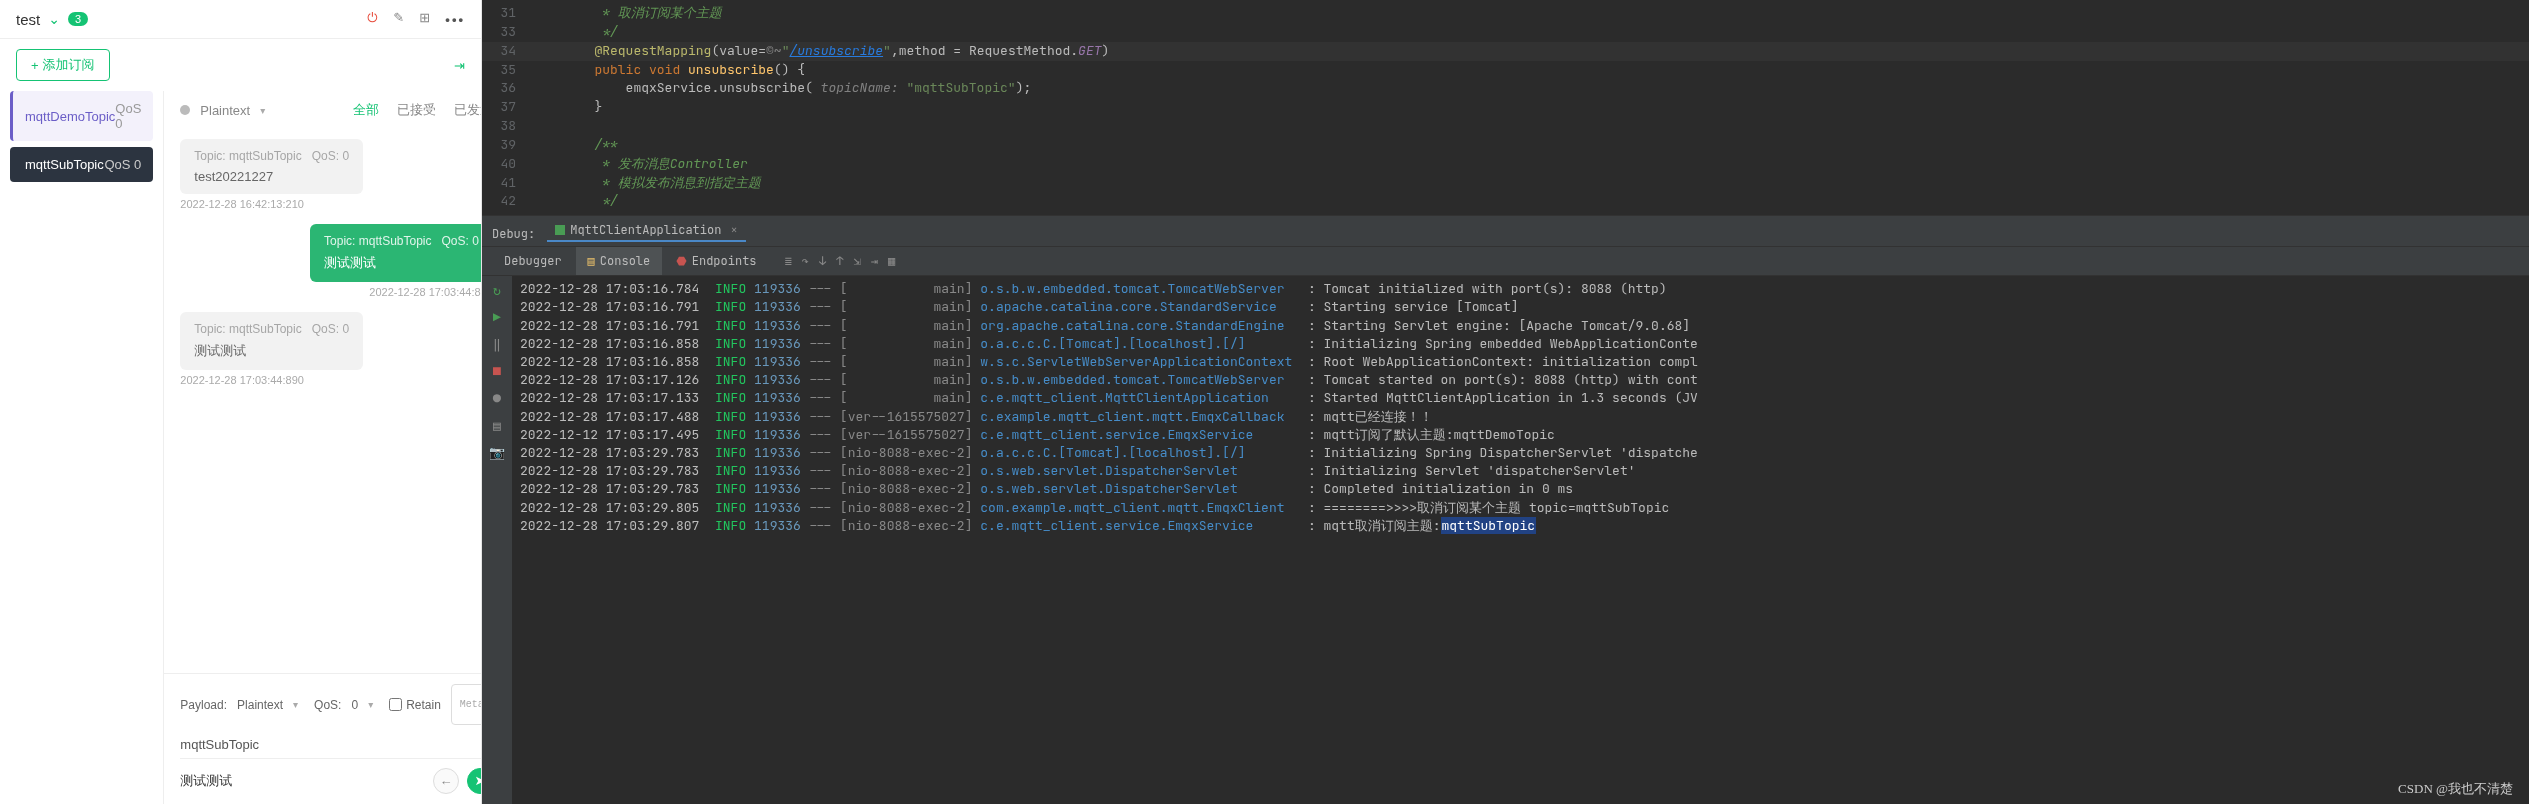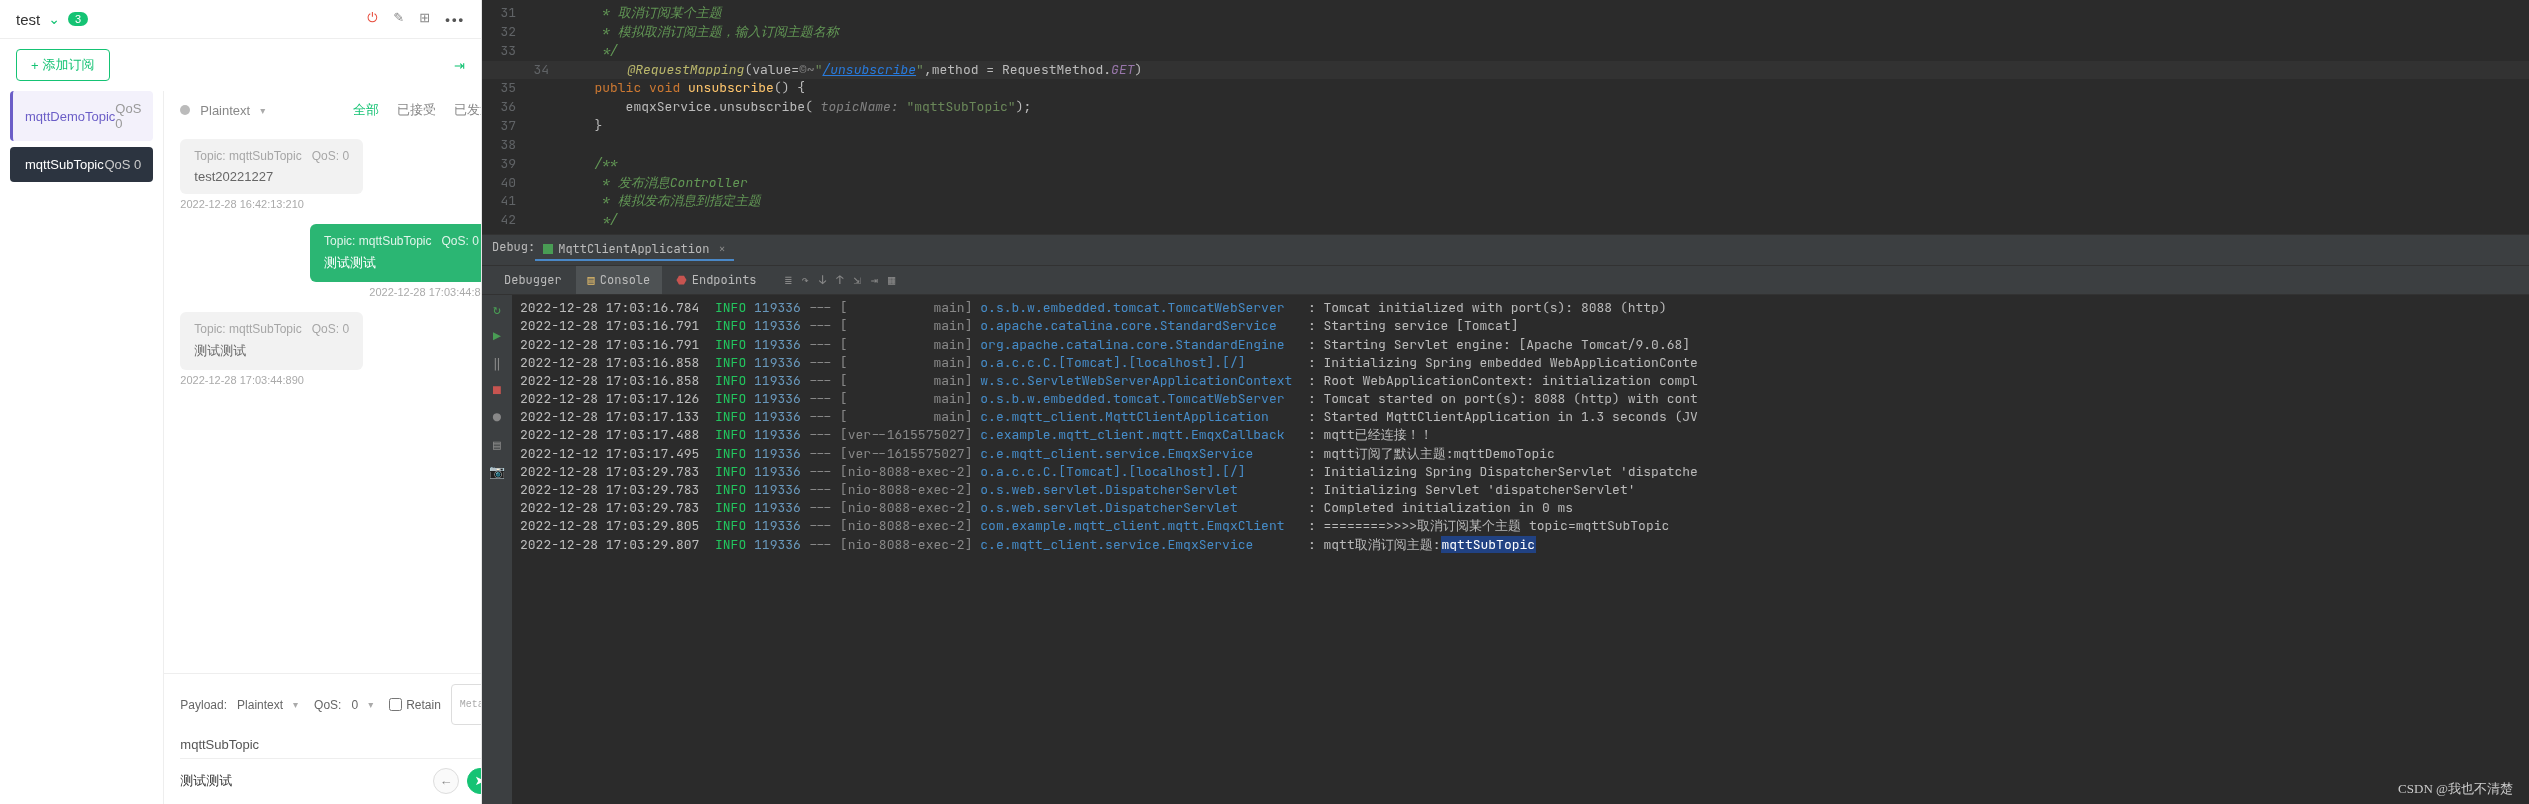--- a/index.html
+++ b/index.html
@@ -50,31 +50,31 @@
 .topic-input { width: 100%; border: none; border-bottom: 1px solid #eee; padding: 6px 0; font-size: 13px; color: #555; outline: none; }
 .composer-bottom { display: flex; align-items: center; margin-top: 8px; gap: 8px; }
 .msg-input { flex: 1; border: none; padding: 6px 0; font-size: 13px; color: #333; outline: none; }
 .circle-btn { width: 26px; height: 26px; border-radius: 50%; border: 1px solid #ddd; background: #fafafa; display: flex; align-items: center; justify-content: center; cursor: pointer; font-size: 13px; color: #888; }
 .circle-btn.send { background: #15c374; color: #fff; border-color: #15c374; }
 
 .right-panel { flex: 1; background: #2b2b2b; color: #bbb; font-family: "JetBrains Mono", Consolas, monospace; font-size: 13px; display: flex; flex-direction: column; position: relative; }
 .code-area { flex: 0 0 auto; padding: 4px 0; }
 .code-line { display: flex; white-space: pre; line-height: 1.45; }
 .gutter { width: 50px; text-align: right; color: #606366; padding-right: 16px; user-select: none; }
-.code-line.hl { background: #323232; padding-left: 33px; }
+.code-line.hl { background: #323232; }
 .ln34 .gutter { position: relative; }
 .c-comment { color: #629755; font-style: italic; }
-.c-anno { color: #bbb86c; font-style: italic; }
+.c-anno { color: #bbb86c; }
 .c-str { color: #6a8759; }
 .c-kw { color: #cc7832; }
 .c-method { color: #ffc66d; }
 .c-param { color: #808080; font-style: italic; }
 .c-link { color: #287bde; text-decoration: underline; font-style: italic; }
 .c-ital { font-style: italic; }
-.debug-bar { background: #3c3f41; border-top: 1px solid #323232; border-bottom: 1px solid #323232; padding: 4px 10px; display: flex; align-items: flex-start; font-size: 12px; }
+.debug-bar { background: #3c3f41; border-top: 1px solid #323232; border-bottom: 1px solid #323232; padding: 4px 10px; display: flex; align-items: flex-end; gap: 12px; font-size: 12px; }
 .debug-label { color: #bbb; }
 .run-tab { display: flex; align-items: center; gap: 5px; padding: 2px 8px; border-bottom: 2px solid #4a88c7; color: #bbb; }
 .run-tab .sq { width: 10px; height: 10px; background: #499c54; }
 .close-x { color: #888; margin-left: 4px; }
 .tool-tabs { background: #3c3f41; display: flex; align-items: center; padding: 0 10px; gap: 2px; font-size: 12px; border-bottom: 1px solid #323232; }
 .tool-tab { padding: 6px 12px; color: #bbb; display: flex; align-items: center; gap: 5px; cursor: pointer; }
 .tool-tab.active { background: #4e5254; }
 .tool-icons { margin-left: 14px; display: flex; gap: 10px; color: #888; }
 .tool-icons span { cursor: pointer; }
 .console-wrap { flex: 1; display: flex; overflow: hidden; }
@@ -189,21 +189,20 @@
           <span class="circle-btn send">➤</span>
         </div>
       </div>
     </div>
   </div>
 </div>
 
 <div class="right-panel">
   <div class="code-area">
     <div class="code-line"><span class="gutter">31</span><span class="c-comment">         * 取消订阅某个主题</span></div>
-    <div class="code-line"><span class="gutter">32</span><span class="c-comment">         * 模拟取消订阅主题，输入订阅主题名称</span></div>
     <div class="code-line"><span class="gutter">33</span><span class="c-comment">         */</span></div>
     <div class="code-line hl ln34"><span class="gutter">34</span><span>        <span class="c-anno">@RequestMapping</span><span>(value=</span><span style="color:#808080">©~</span><span class="c-str">"</span><span class="c-link">/unsubscribe</span><span class="c-str">"</span><span>,method = RequestMethod.</span><span class="c-ital" style="color:#9876aa">GET</span><span>)</span></span></div>
     <div class="code-line"><span class="gutter">35</span><span>        <span class="c-kw">public void </span><span class="c-method">unsubscribe</span><span>() {</span></span></div>
     <div class="code-line"><span class="gutter">36</span><span>            <span>emqxService.unsubscribe(</span><span class="c-param"> topicName: </span><span class="c-str">"mqttSubTopic"</span><span>);</span></span></div>
     <div class="code-line"><span class="gutter">37</span><span>        <span>}</span></span></div>
     <div class="code-line"><span class="gutter">38</span><span></span></div>
     <div class="code-line"><span class="gutter">39</span><span>        <span class="c-comment">/**</span></span></div>
     <div class="code-line"><span class="gutter">40</span><span class="c-comment">         * 发布消息Controller</span></div>
     <div class="code-line"><span class="gutter">41</span><span class="c-comment">         * 模拟发布消息到指定主题</span></div>
     <div class="code-line"><span class="gutter">42</span><span class="c-comment">         */</span></div>

